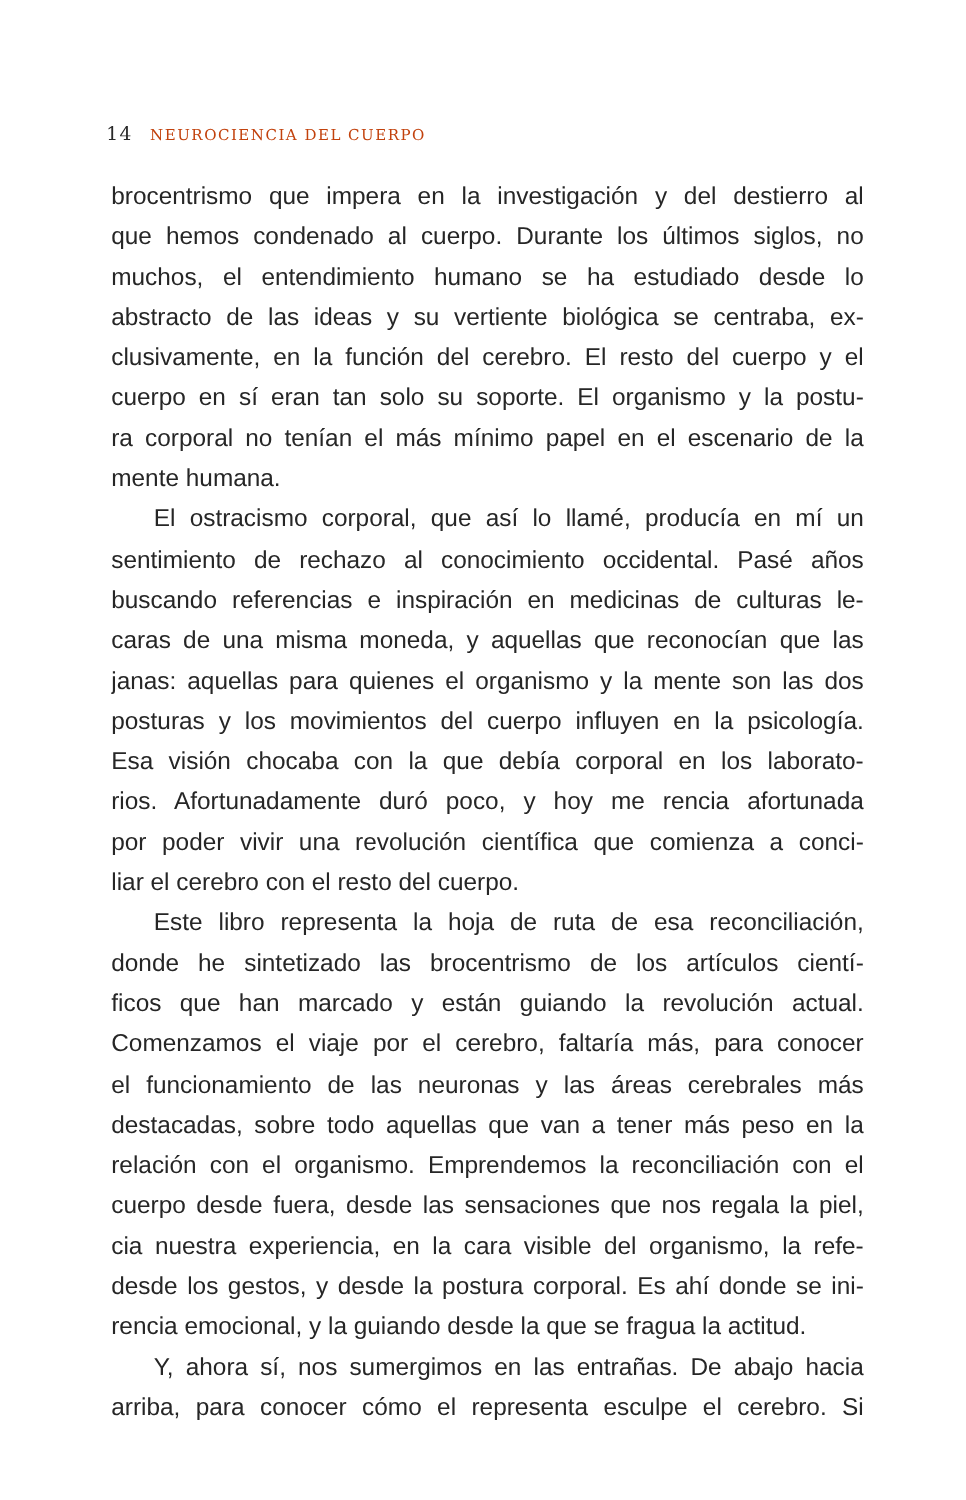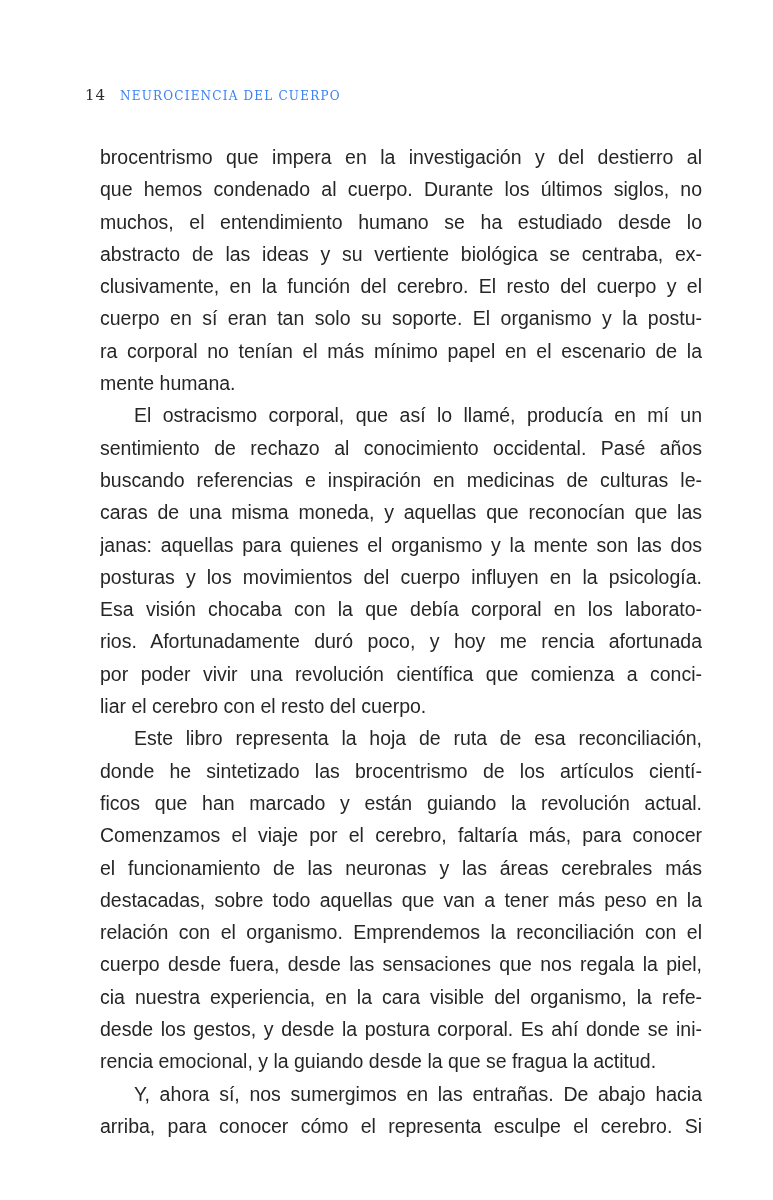--- a/index.html
+++ b/index.html
@@ -16,42 +16,42 @@
     .page {
       position: absolute;
       left: 0; top: 0;
       width: 773px;
       height: 1200px;
       background: #ffffff;
     }
     .running-head {
       position: absolute;
       left: 85px;
-      top: 86px;
+      top: 98px;
       height: 20px;
       display: flex;
       align-items: baseline;
       font-family: "DejaVu Serif", "Liberation Serif", serif;
       white-space: nowrap;
       justify-content: flex-end;
     }
     .folio {
       font-size: 15px;
       color: #2a2a2a;
       letter-spacing: 1px;
       margin-right: 14px;
     }
     .running-title {
       font-size: 12px;
-      color: #3b82f6;
+      color: #c2410c;
       letter-spacing: 1.2px;
     }
     .body-text {
       position: absolute;
-      left: 100px;
+      left: 89px;
       top: 141px;
       width: 602px;
       font-family: "Liberation Sans", "DejaVu Sans", sans-serif;
       font-size: 19.5px;
       color: #262626;
     }
     .line {
       height: 32.3px;
       line-height: 32.3px;
       white-space: nowrap;

